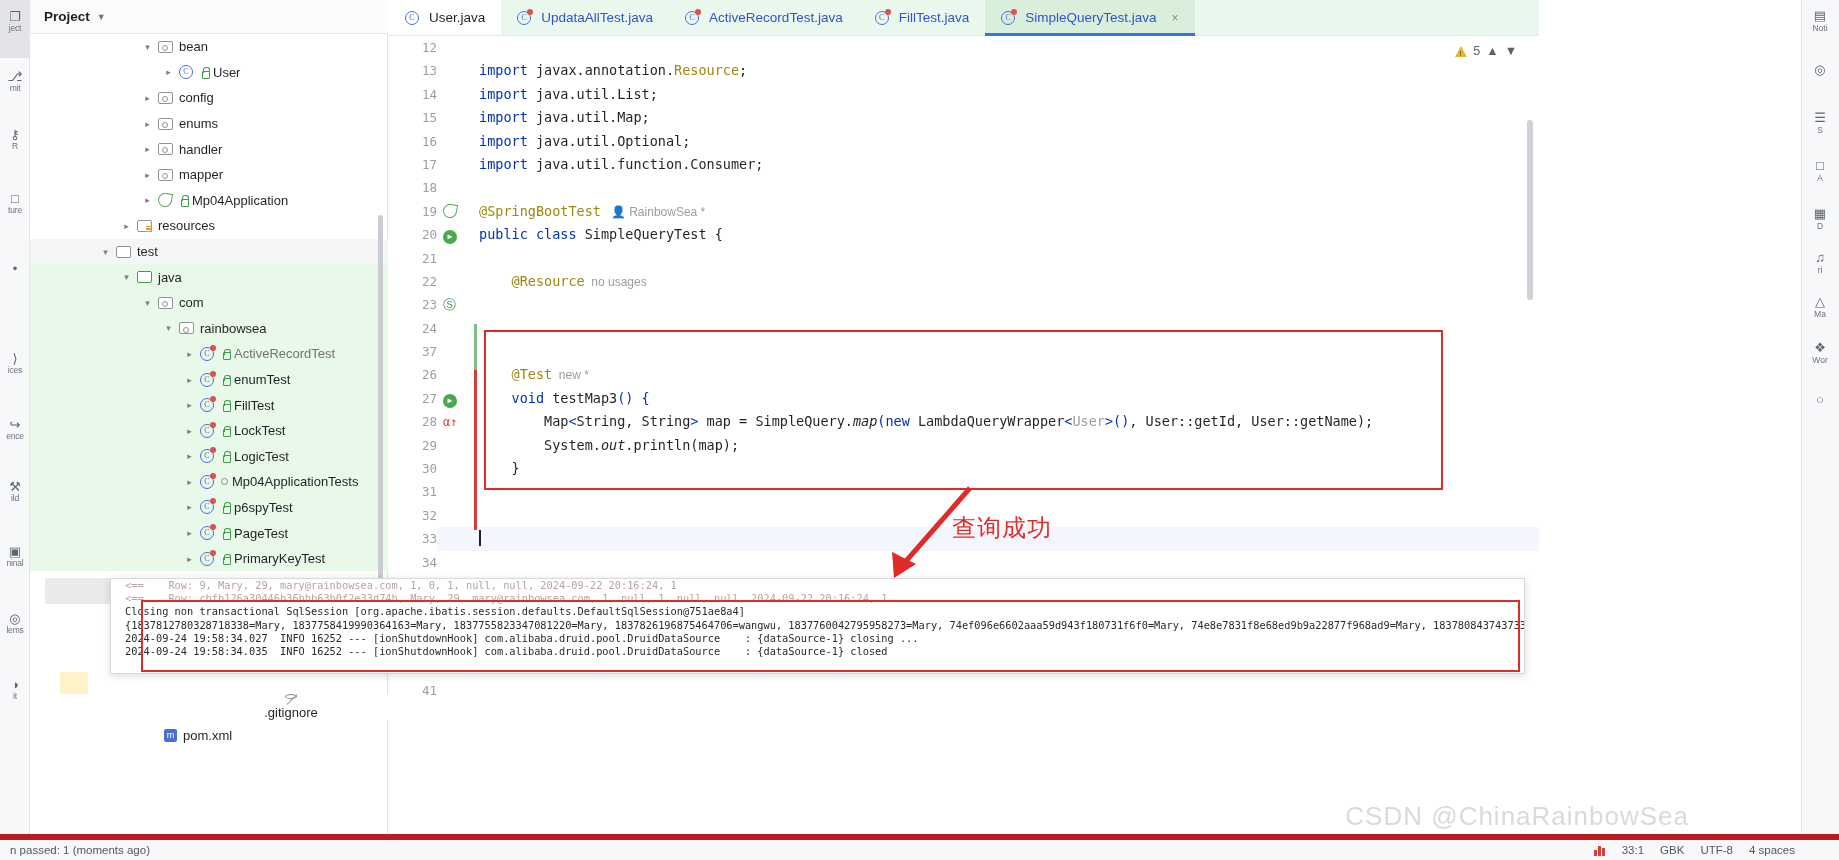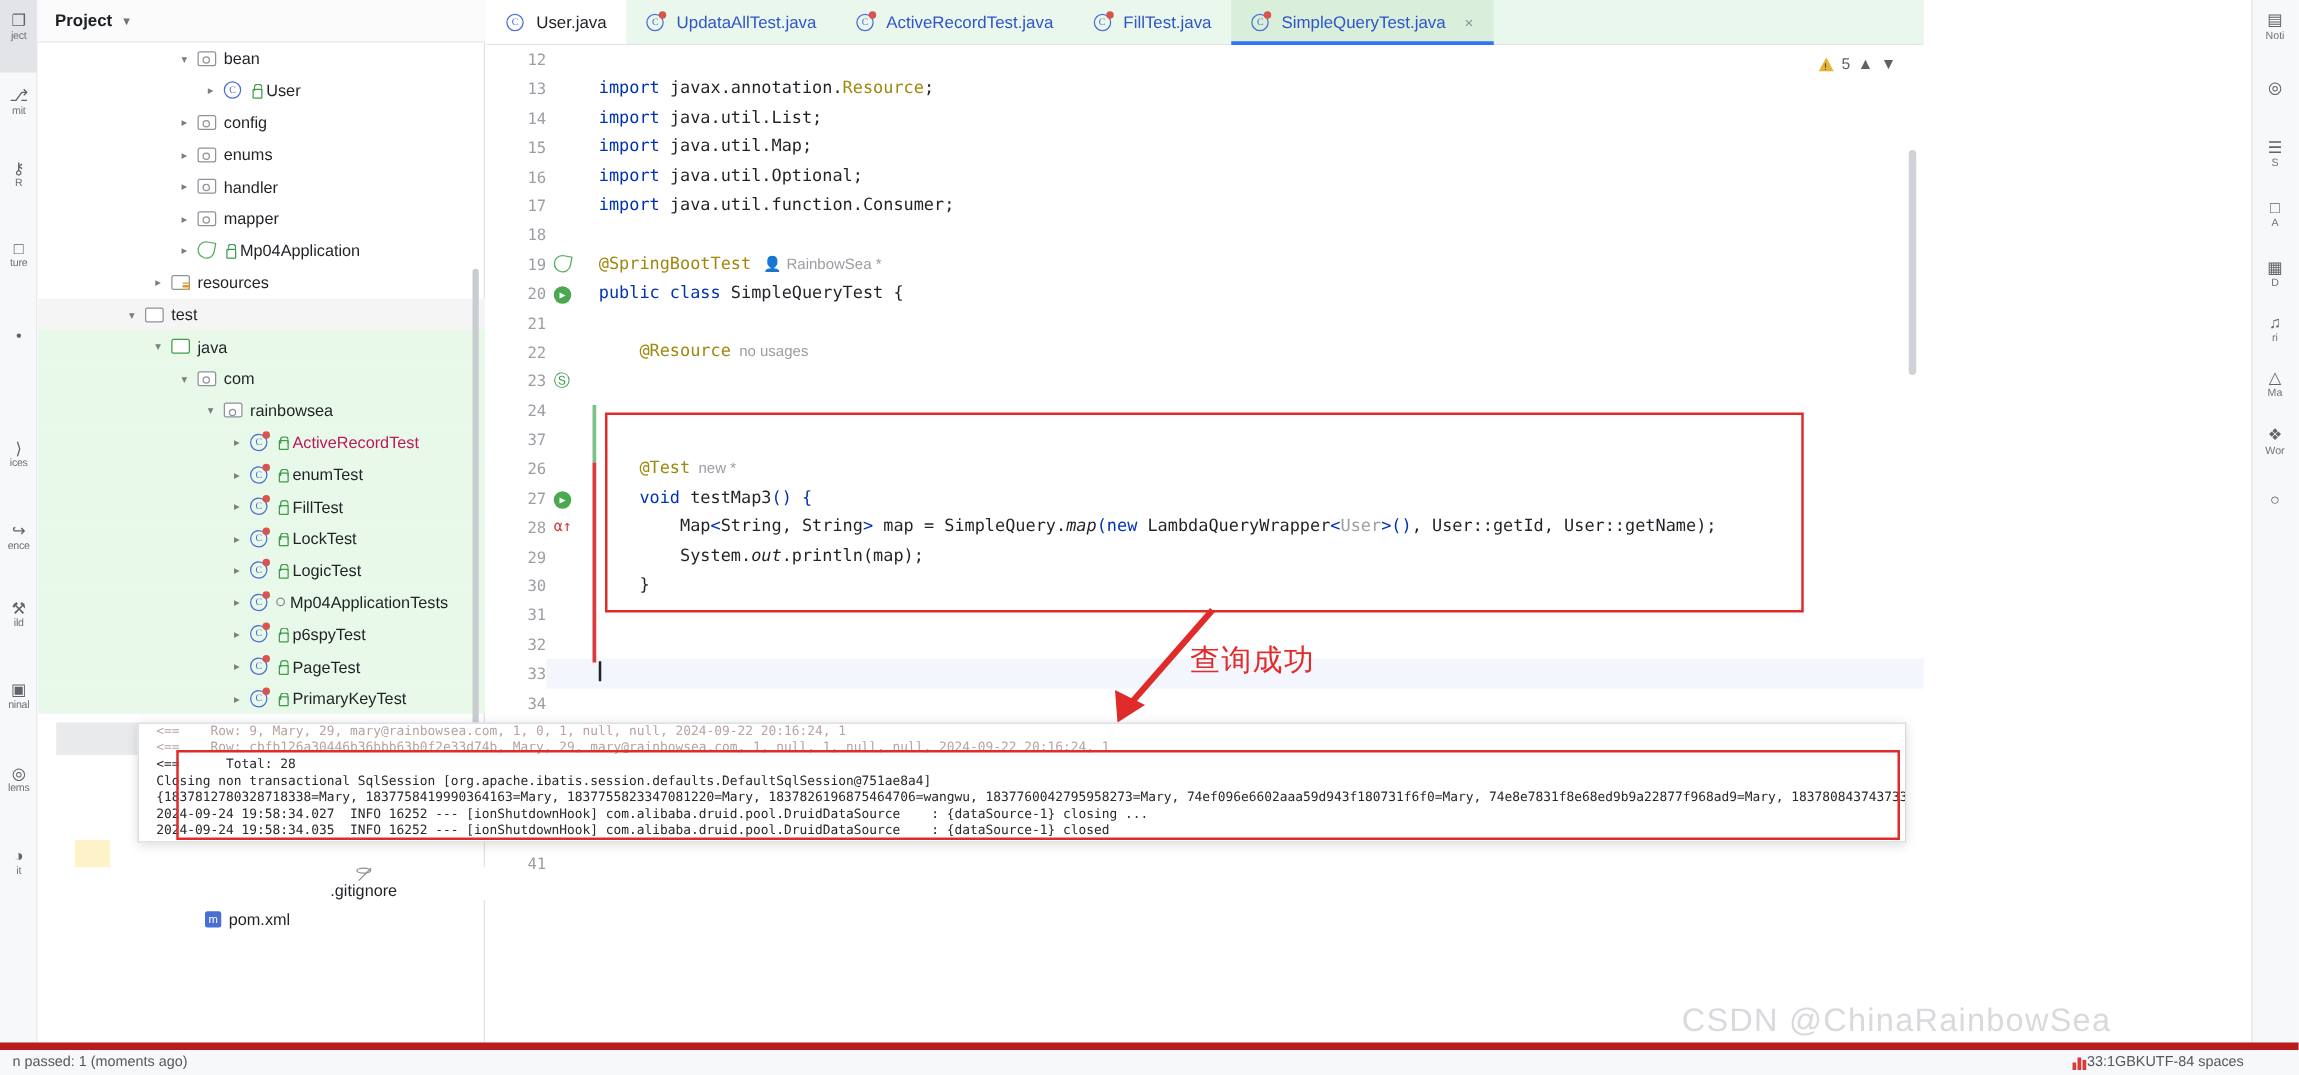--- a/index.html
+++ b/index.html
@@ -46,21 +46,21 @@
   }
   .trow {
     position: relative; height: 25.6px; display: flex; align-items: center;
     white-space: nowrap; gap: 4px;
   }
   .trow.sel-green { background: #e8f8e9; }
   .trow.sel-grey  { background: #f5f5f6; }
   .arrow { width: 13px; text-align:center; color:#7a7d83; font-size:9px; flex:none; }
   .ticon { width: 17px; height: 16px; flex:none; position: relative; }
   .tlabel { font-size: 13px; color: #1f2226; }
-  .tlabel.blue { color: #be185d; }
+  .tlabel.blue { color: #737373; }
 
   
   .ic-folder { display:block; width:15px;height:12px;border:1.4px solid #8f9399;border-radius:2px;
                margin-top:2px; position:relative; background:#fff;}
   .ic-folder::after{content:"";position:absolute;left:3px;top:3.2px;width:4px;height:4px;
                     border:1.2px solid #8f9399;border-radius:50%;}
   .ic-folder.plain::after{display:none;}
   .ic-folder.green{border-color:#3f9c4a;}
   .ic-folder.res::after{display:none;}
   .ic-folder.res{border-color:#8f9399;}
@@ -194,21 +194,21 @@
   .rrail-item { position:absolute; right:0; width:38px; text-align:center; color:#6e7177; font-size:8.5px; }
   .rrail-glyph{ display:block; font-size:13px; color:#60646c; }
 
   
   .statusbar {
     position:absolute; left:0; bottom:0; width:1839px; height:26px;
     background:#f7f8fa; border-top:6px solid #b91c1c;
     display:flex; align-items:center; font-size:11.5px; color:#54575c;
   }
   .status-left{ padding-left:10px; }
-  .status-right{ position:absolute; right:44px; display:flex; align-items:center; gap:0; }
+  .status-right{ position:absolute; right:44px; display:flex; align-items:center; gap:16px; }
   .bars-ico{ display:inline-block; width:12px; height:11px; position:relative; }
   .bars-ico i{ position:absolute; bottom:0; width:3px; background:#d93a3a; }
 
   .watermark {
     position:absolute; right:150px; bottom:28px;
     font-size:26px; color:#d8dadd; letter-spacing:1px;
     font-family:"Liberation Sans", sans-serif;
   }
 
   .gitignore-row{
@@ -556,21 +556,20 @@
     <line x1="100" y1="8" x2="30" y2="88" stroke="#e02b2b" stroke-width="5"></line>
     <polygon points="24,98 22,72 46,84" fill="#e02b2b"></polygon>
   </svg>
   <div class="annot-text">查询成功</div>
 
   <div class="grey-strip"></div>
   <div class="console">
     <div class="console-pad" id="console-lines">
         <div class="cons-line faded">&lt;==    Row: 9, Mary, 29, mary@rainbowsea.com, 1, 0, 1, null, null, 2024-09-22 20:16:24, 1</div>
         <div class="cons-line faded">&lt;==    Row: cbfb126a30446b36bbb63b0f2e33d74b, Mary, 29, mary@rainbowsea.com, 1, null, 1, null, null, 2024-09-22 20:16:24, 1</div>
-        <div class="cons-line">&lt;==      Total: 28</div>
         <div class="cons-line">Closing non transactional SqlSession [org.apache.ibatis.session.defaults.DefaultSqlSession@751ae8a4]</div>
         <div class="cons-line">{1837812780328718338=Mary, 1837758419990364163=Mary, 1837755823347081220=Mary, 1837826196875464706=wangwu, 1837760042795958273=Mary, 74ef096e6602aaa59d943f180731f6f0=Mary, 74e8e7831f8e68ed9b9a22877f968ad9=Mary, 1837808437437337602=zhang, 1837807834308976641=zhang, 1837812779133341698=zhan</div>
         <div class="cons-line">2024-09-24 19:58:34.027  INFO 16252 --- [ionShutdownHook] com.alibaba.druid.pool.DruidDataSource    : {dataSource-1} closing ...</div>
         <div class="cons-line">2024-09-24 19:58:34.035  INFO 16252 --- [ionShutdownHook] com.alibaba.druid.pool.DruidDataSource    : {dataSource-1} closed</div>
       </div>
   </div>
   <div class="redbox-console"></div>
 
   <div class="rrail">
     <div id="right-rail-items">

